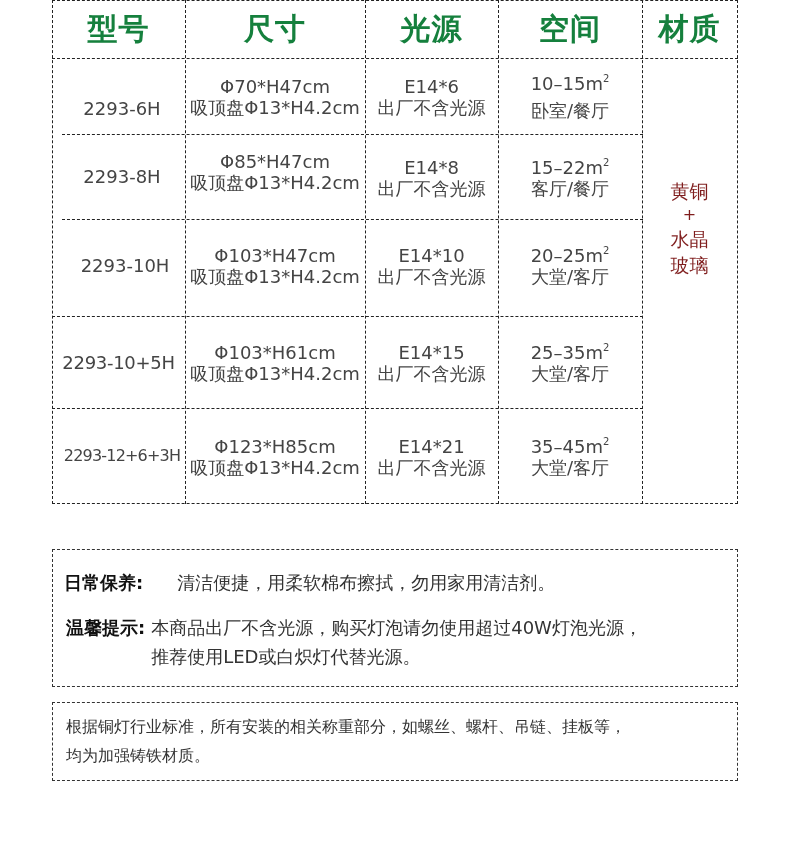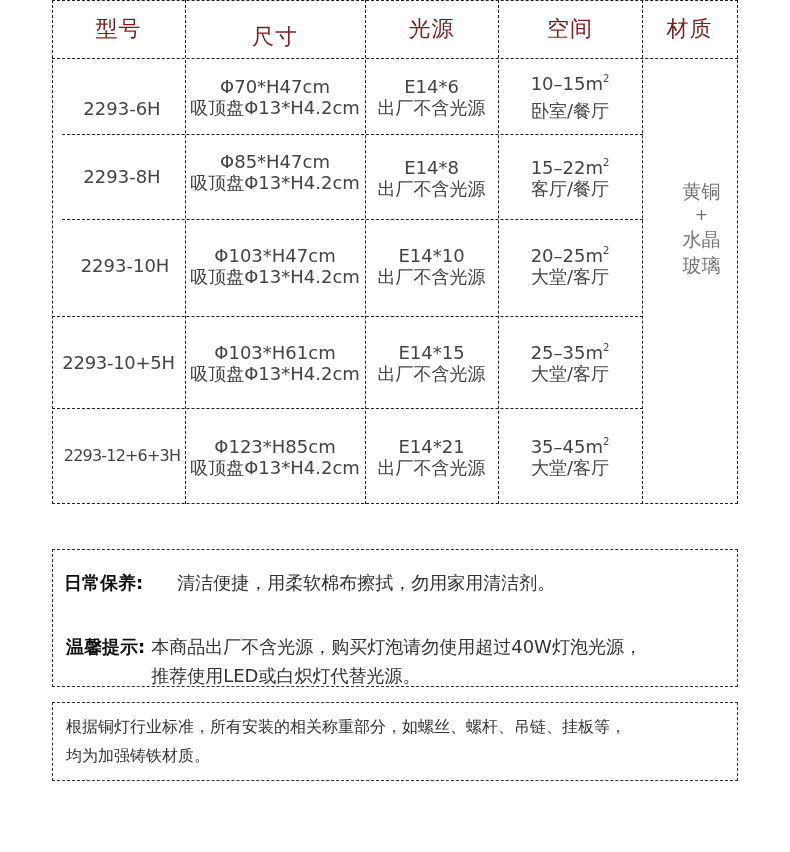--- a/index.html
+++ b/index.html
@@ -2,27 +2,27 @@
 <html><head>
   <meta charset="utf-8">
   <style>
     html, body { margin: 0; padding: 0; background: #ffffff; }
     body { width: 790px; height: 852px; position: relative; overflow: hidden;
            font-family: "DejaVu Sans", "Liberation Sans", sans-serif; color: #333; }
     .dash-h { position: absolute; height: 0; border-top: 1.3px dashed #222; }
     .dash-v { position: absolute; width: 0; border-left: 1.3px dashed #222; }
     .cell { position: absolute; display: flex; flex-direction: column;
             align-items: center; justify-content: center; text-align: center; }
-    .hdr { font-size: 22px; font-weight: normal; color: #7f1d1d; letter-spacing: 1px; }
+    .hdr { font-size: 30px; font-weight: bold; color: #15803d; letter-spacing: 1px; }
     .model { font-size: 18px; color: #444; }
     .model.small { font-size: 16px; letter-spacing: -0.8px; }
     .main { font-size: 18px; color: #444; line-height: 24px; }
     .sub { font-size: 18px; color: #444; line-height: 18px; }
     .main sup { font-size: 10px; vertical-align: 8px; line-height: 0; }
-    .material { font-size: 19px; color: #737373; line-height: 26px; margin-left: 12px; }
+    .material { font-size: 19px; color: #7f1d1d; line-height: 26px; }
     .material .plus { font-size: 16px; line-height: 22px; }
     .box { position: absolute; border: 1.3px dashed #333; box-sizing: border-box; }
     .note-row { position: absolute; display: flex; font-size: 18px; color: #333; line-height: 29px; }
     .note-label { font-weight: bold; color: #111; white-space: nowrap; }
     .note-text { white-space: nowrap; }
     .para { position: absolute; font-size: 16px; color: #333; line-height: 29px; white-space: nowrap; }
   </style>
 </head>
 <body>
 
@@ -38,21 +38,21 @@
 
   <div class="dash-h" style="left:52px; top:0; width:686px;"></div>
   <div class="dash-h" style="left:52px; top:58px; width:686px;"></div>
   <div class="dash-h" style="left:62px; top:134px; width:581px;"></div>
   <div class="dash-h" style="left:62px; top:219px; width:581px;"></div>
   <div class="dash-h" style="left:52px; top:316px; width:591px;"></div>
   <div class="dash-h" style="left:52px; top:408px; width:591px;"></div>
   <div class="dash-h" style="left:52px; top:503px; width:686px;"></div>
 
   <div class="cell hdr" style="left:52px; top:0; width:133px; height:58px;">型号</div>
-  <div class="cell hdr" style="left:185px; top:8px; width:180px; height:58px;">尺寸</div>
+  <div class="cell hdr" style="left:185px; top:0; width:180px; height:58px;">尺寸</div>
   <div class="cell hdr" style="left:365px; top:0; width:133px; height:58px;">光源</div>
   <div class="cell hdr" style="left:498px; top:0; width:144px; height:58px;">空间</div>
   <div class="cell hdr" style="left:642px; top:0; width:95px; height:58px;">材质</div>
 
   <div>
     <div class="cell model" style="left:52px; top:58px; width:140px; height:76px;margin-top:12px;">2293-6H</div>
     <div class="cell" style="left:185px; top:58px; width:180px; height:76px;">
       <span class="main">Φ70*H47cm</span>
       <span class="sub">吸顶盘Φ13*H4.2cm</span>
     </div>
@@ -138,21 +138,21 @@
     <span>水晶</span>
     <span>玻璃</span>
   </div>
 </div>
 
 <div class="box" style="left:52px; top:549px; width:686px; height:138px;"></div>
 <div class="note-row" style="left:64px; top:568px;gap:24px;">
   <span class="note-label">日常保养:</span>
   <span class="note-text" style="margin-left:10px;">清洁便捷，用柔软棉布擦拭，勿用家用清洁剂。</span>
 </div>
-<div class="note-row" style="left:66px; top:632px;">
+<div class="note-row" style="left:66px; top:613px;">
   <span class="note-label">温馨提示:</span>
   <span style="margin-left:6px; display:flex; flex-direction:column;">
     <span class="note-text">本商品出厂不含光源，购买灯泡请勿使用超过40W灯泡光源，</span>
     <span class="note-text">推荐使用LED或白炽灯代替光源。</span>
   </span>
 </div>
 
 <div class="box" style="left:52px; top:702px; width:686px; height:79px;"></div>
 <div class="para" style="left:66px; top:712px;">根据铜灯行业标准，所有安装的相关称重部分，如螺丝、螺杆、吊链、挂板等，</div>
 <div class="para" style="left:66px; top:741px;">均为加强铸铁材质。</div>

